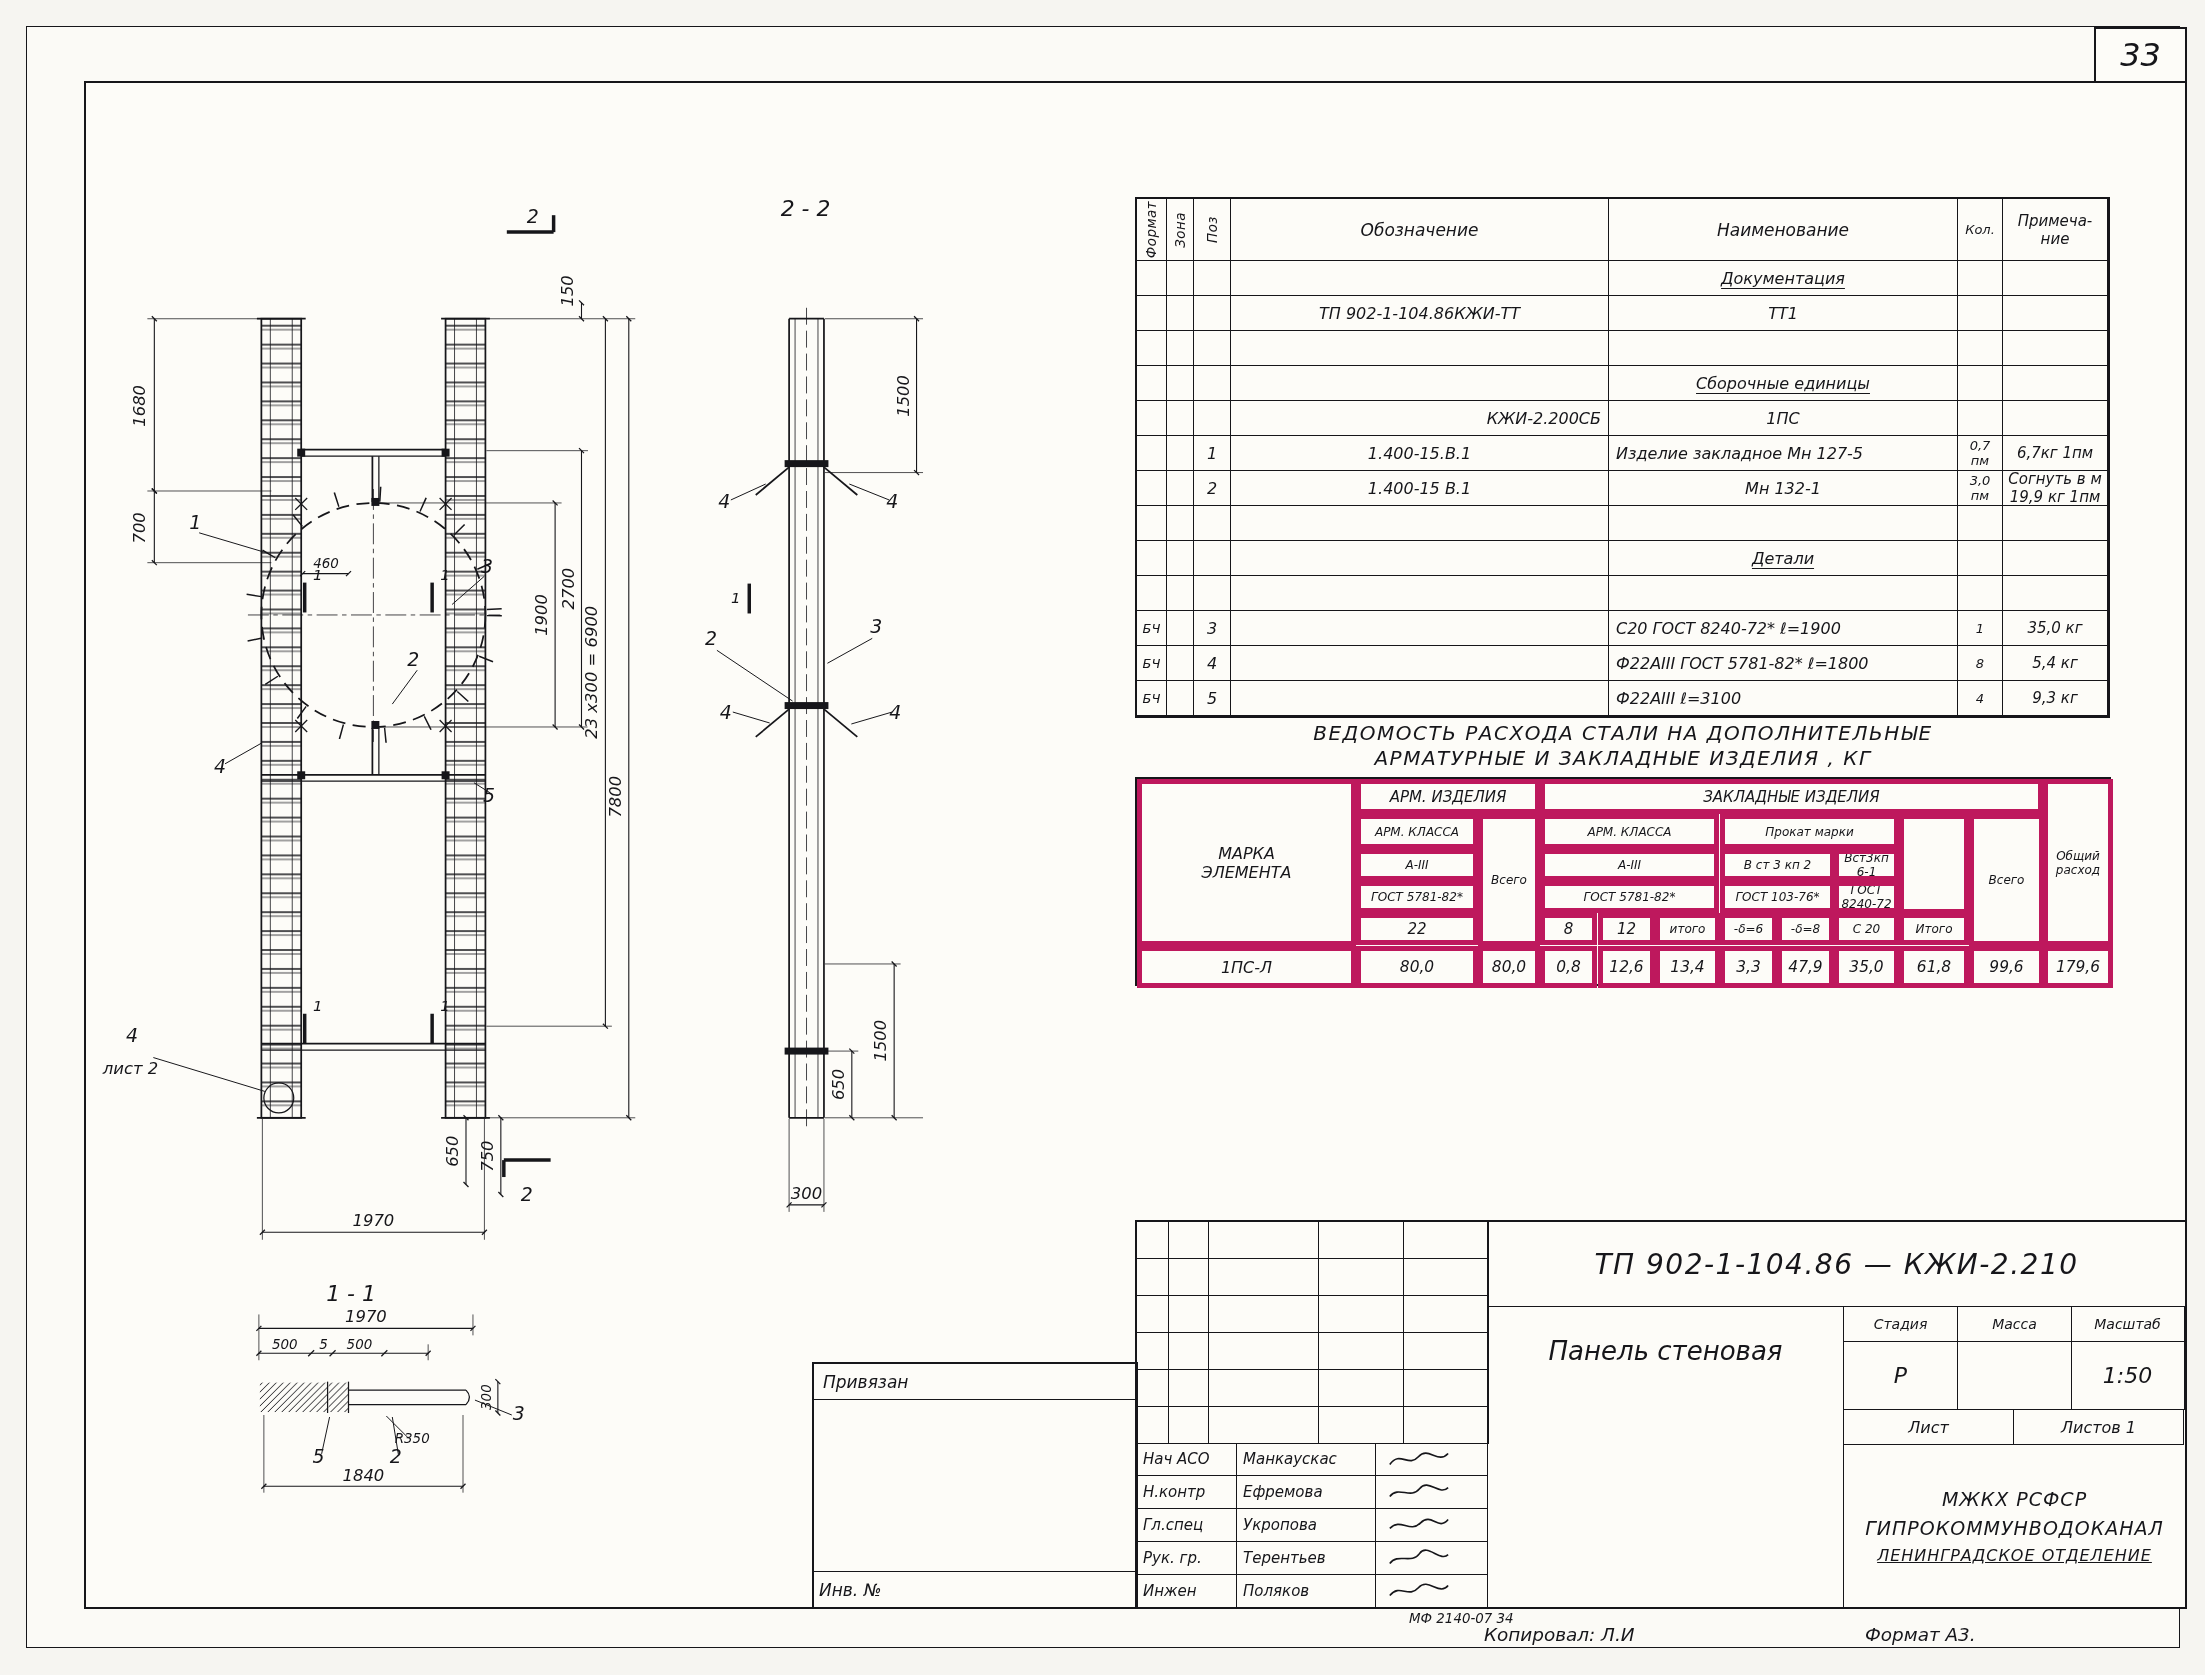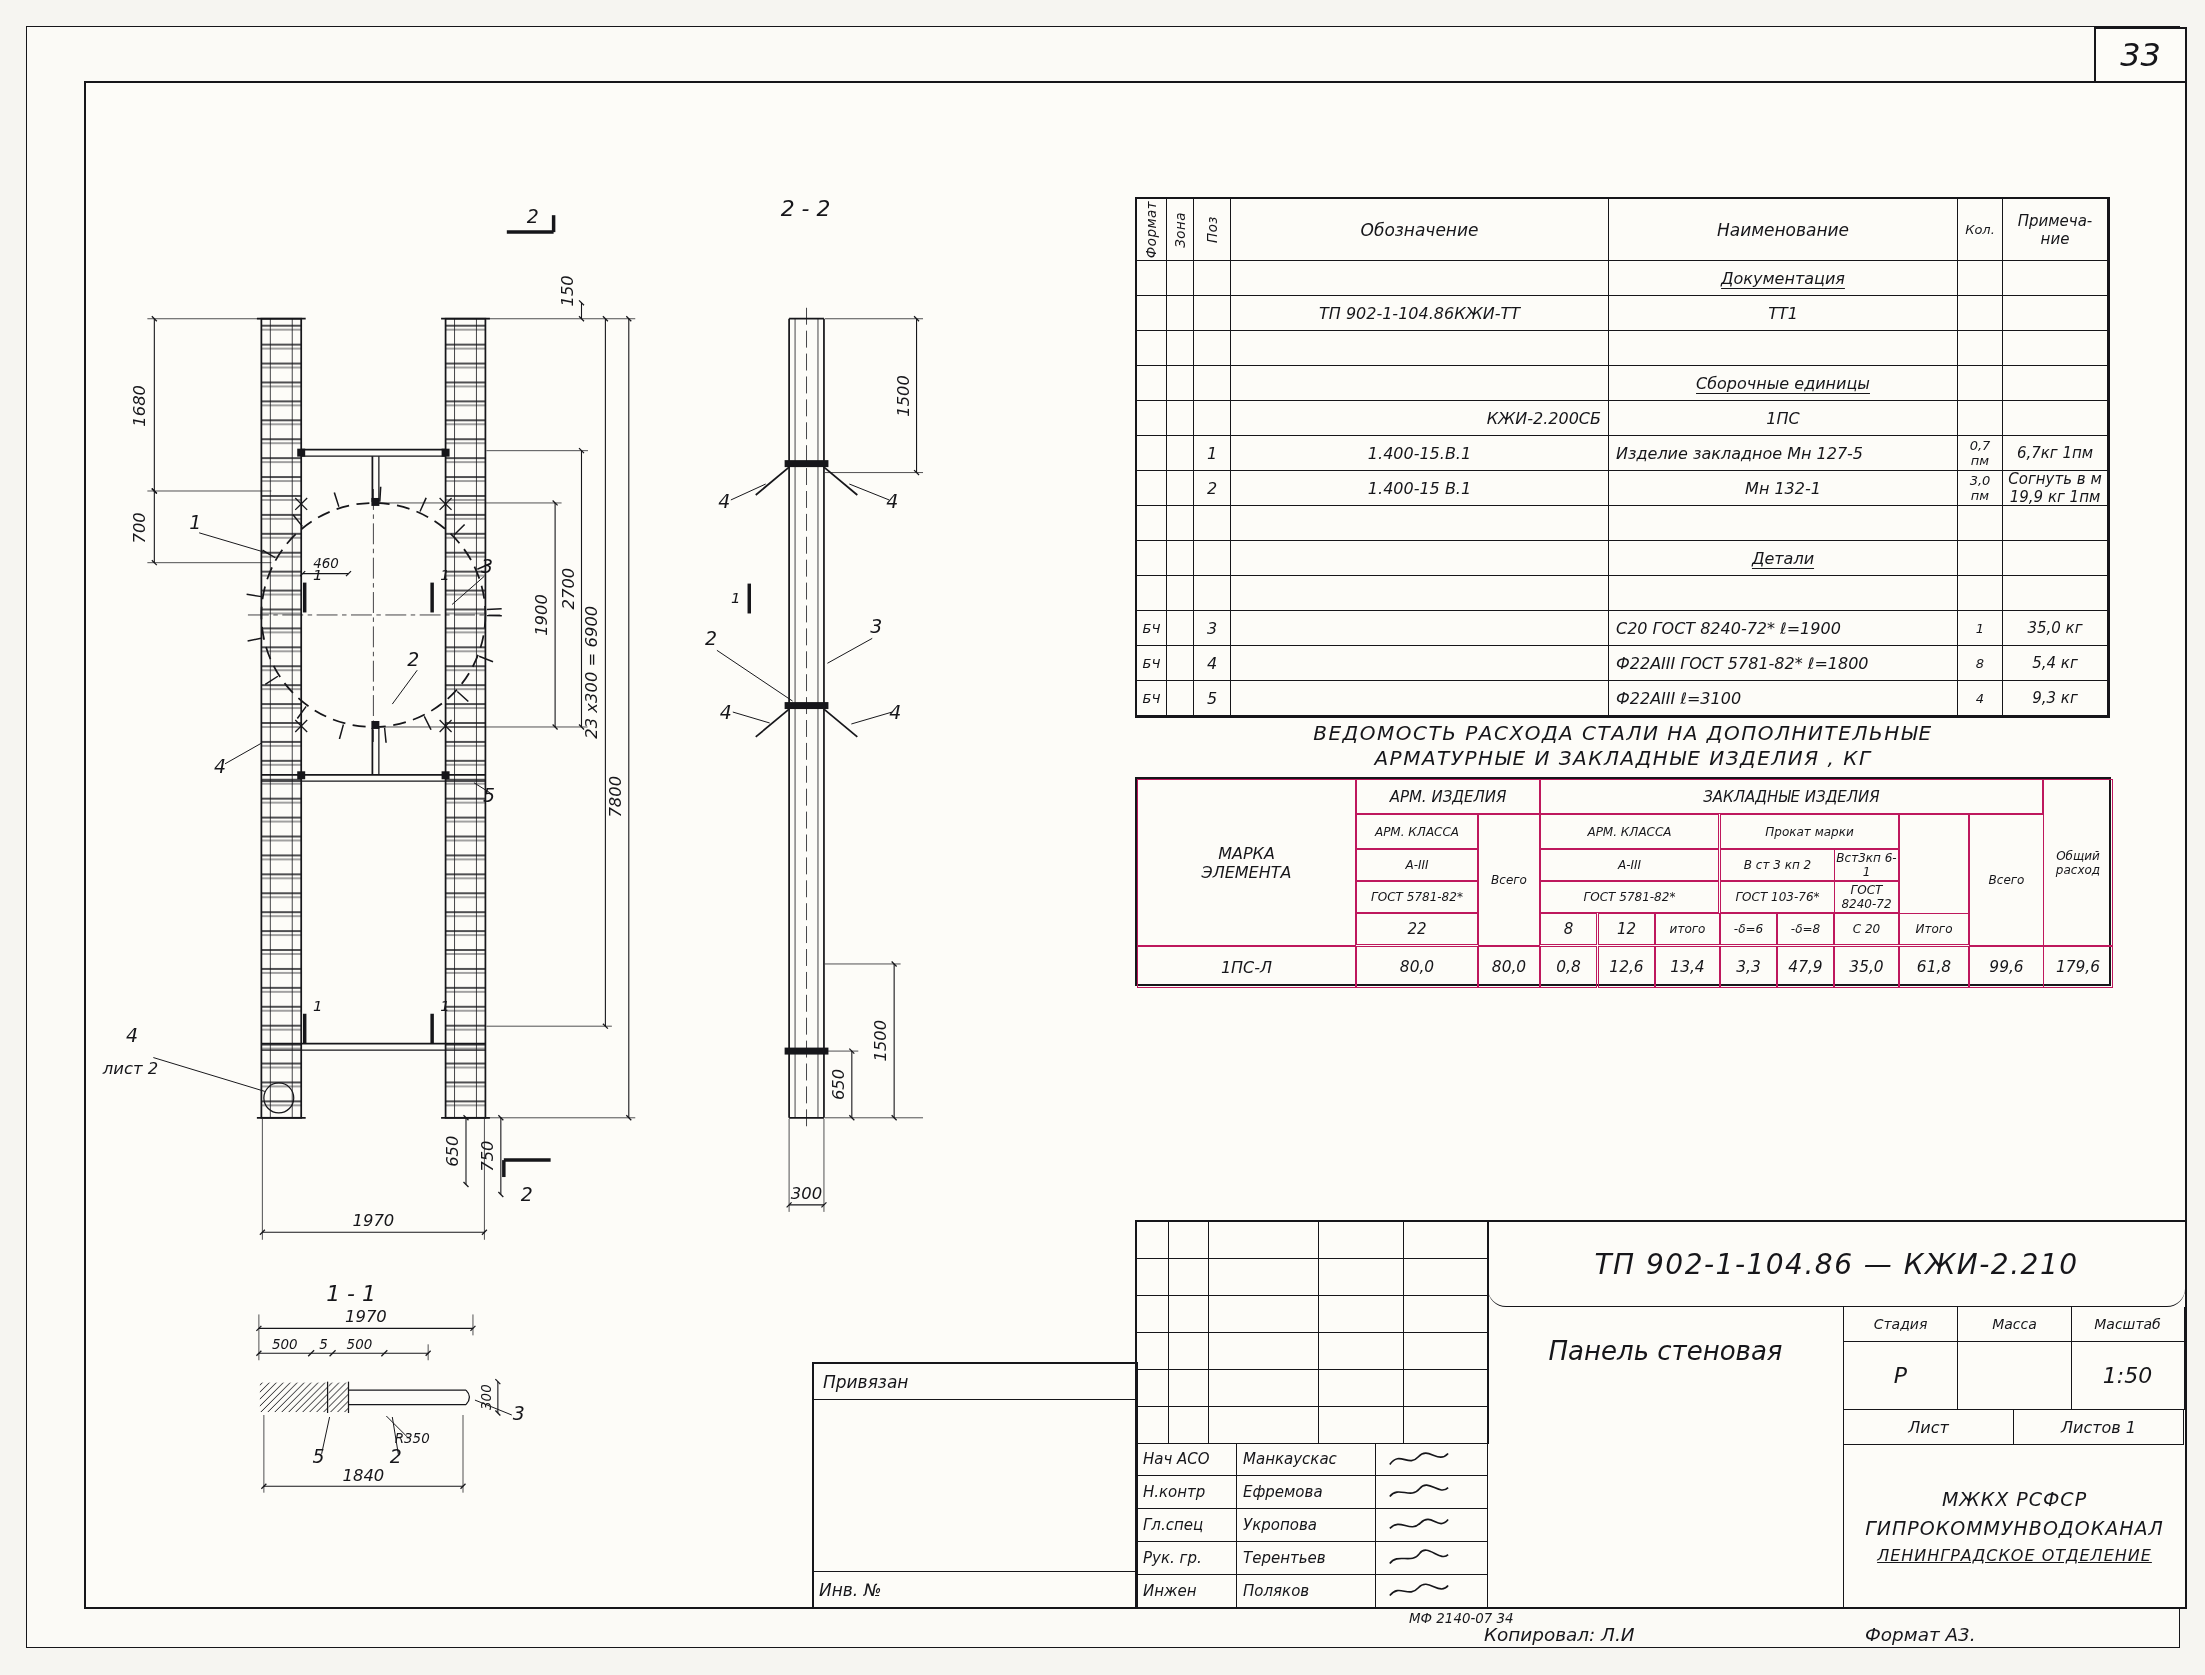--- a/index.html
+++ b/index.html
@@ -46,40 +46,40 @@
   .l { justify-content:flex-start; padding-left:7px; text-align:left; }
   .r { justify-content:flex-end; padding-right:7px; text-align:right; }
   .u { text-decoration:underline; text-underline-offset:3.5px; }
   .sm { font-size:15px;font-style:italic; }
   .q { font-size:13px; }
 
   
   .ved-title { position:absolute; left:1135px; width:976px; text-align:center;
     font:italic 20px "DejaVu Sans",sans-serif; letter-spacing:1.5px; }
   .ved { position:absolute; left:1135px; top:777px; width:976px; height:209px; border:2px solid #16161a; }
-  .vc { position:absolute; border:1px solid #be185d; display:flex; align-items:center; justify-content:center;
+  .vc { position:absolute; border:5px solid #be185d; display:flex; align-items:center; justify-content:center;
     text-align:center; font:italic 12px "DejaVu Sans",sans-serif; white-space:pre-line; overflow:hidden; }
   .vh { font-size:15px; }
   .vm { font-size:16px; }
   .vd { font-size:15.4px; }
 
   
   .tbmain { position:absolute; left:1135px; top:1220px; width:1052px; height:389px; border:2px solid #16161a; }
   .tbsig { position:absolute; left:0; top:0; width:351px; height:385px; border-right:1.5px solid #16161a; }
   .siggrid { position:absolute; left:0; top:0; width:351px; height:221px; display:grid;
     grid-template-columns:32px 40px 110px 85px 85px; grid-auto-rows:37px; }
   .gc { border-right:1.2px solid #16161a; border-bottom:1.2px solid #16161a; }
   .sigrows { position:absolute; left:0; top:221px; width:351px; height:164px; display:grid;
     grid-template-columns:100px 139px 112px; grid-auto-rows:33px; }
   .sc { border-right:1.2px solid #16161a; border-bottom:1.2px solid #16161a; display:flex; align-items:center;
     padding-left:6px; font:italic 15px "DejaVu Sans",sans-serif; overflow:hidden; }
   .sig { width:75px; height:22px; }
   .tbright { position:absolute; left:351px; top:0; width:697px; height:385px; }
   .docnum { position:absolute; left:0; top:0; width:697px; height:85px; border-bottom:1.5px solid #16161a;
-    display:flex; align-items:center; justify-content:center; font:italic 28px "DejaVu Sans",sans-serif; letter-spacing:1.5px;border-radius:18px; }
+    display:flex; align-items:center; justify-content:center; font:italic 28px "DejaVu Sans",sans-serif; letter-spacing:1.5px; }
   .doctitle { position:absolute; left:0; top:85px; width:356px; height:301px; border-right:1.5px solid #16161a;
     display:flex; justify-content:center; padding-top:29px; font:italic 26px "DejaVu Sans",sans-serif; }
   .stats { position:absolute; left:356px; top:85px; width:341px; height:301px; }
   .stc { position:absolute; border-right:1.2px solid #16161a; border-bottom:1.2px solid #16161a;
     display:flex; align-items:center; justify-content:center; font:italic 14px "DejaVu Sans",sans-serif; }
   .stv { font-size:22px; }
   .org { position:absolute; left:0; top:138px; width:341px; height:163px; display:flex; flex-direction:column;
     align-items:center; justify-content:center; gap:7px; }
   .org div { font:italic 19px "DejaVu Sans",sans-serif; letter-spacing:1px; }
   .org .o3 { font-size:16px;text-decoration:underline; }

